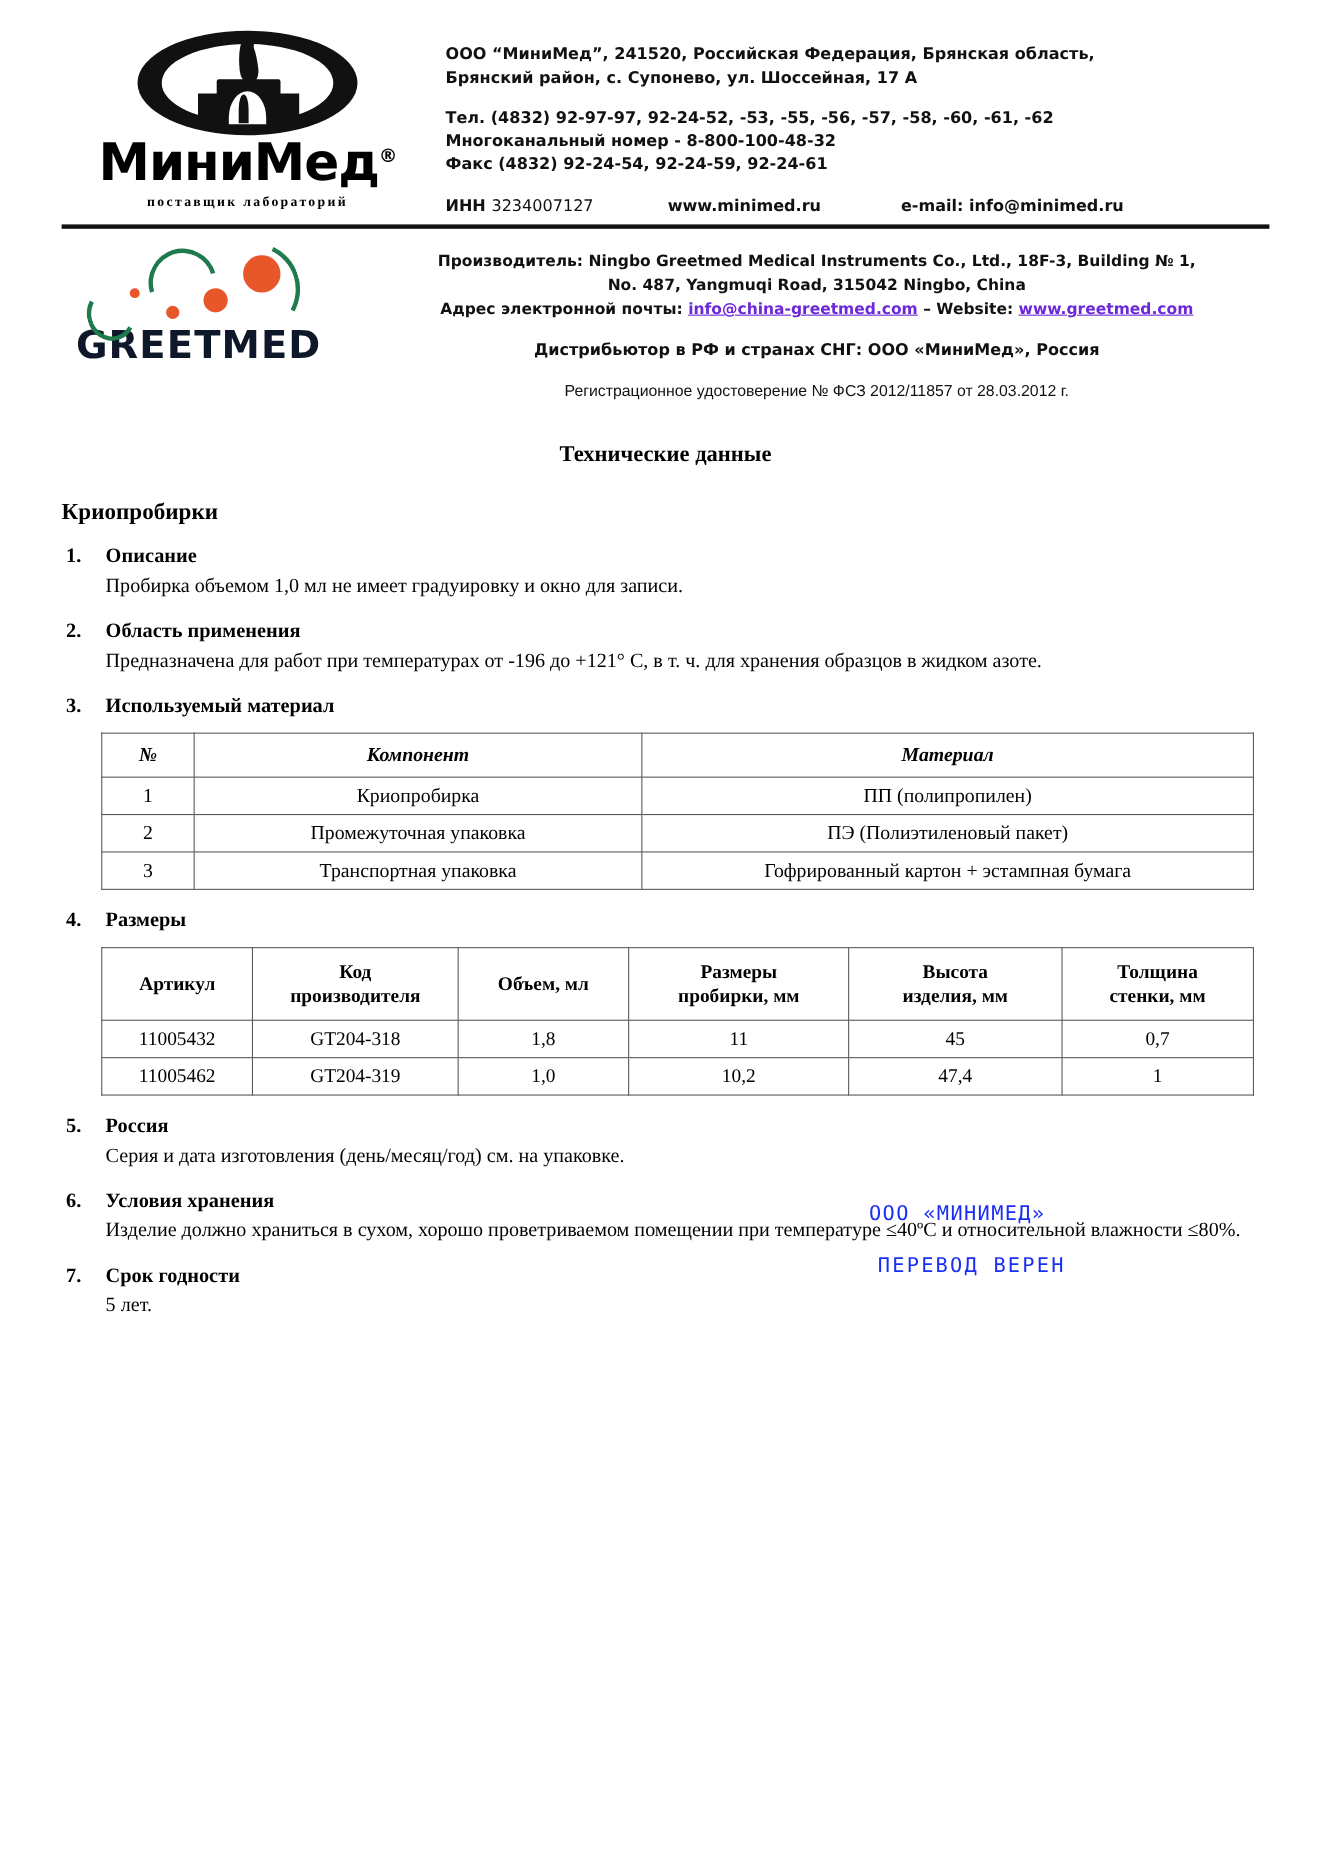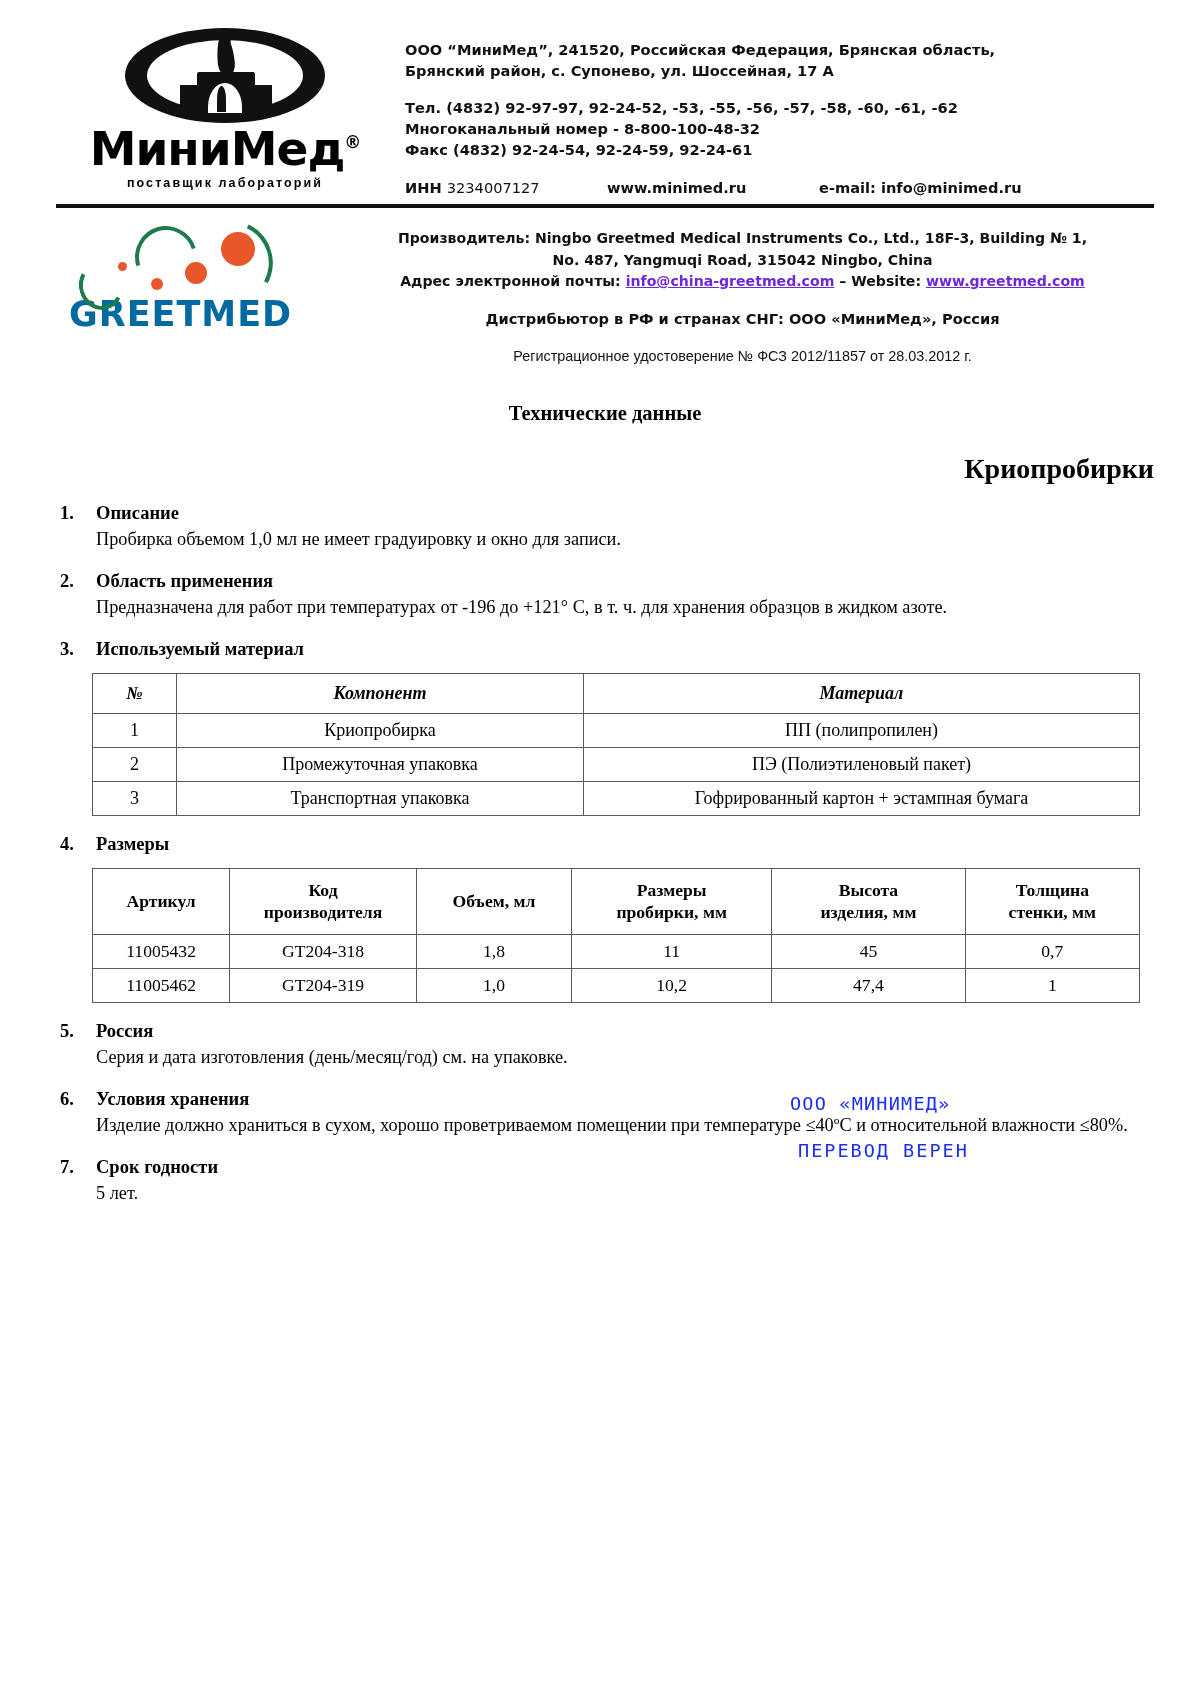--- a/index.html
+++ b/index.html
@@ -83,21 +83,21 @@
     font-size:47px;
     letter-spacing:-1px;
     text-align:center;
     line-height:1;
     margin-top:2px;
     position:relative;
     -webkit-text-stroke:0px;
   }
   .wordmark .reg { font-size:17px; vertical-align:super; }
   .tagline {
-    font-family:Liberation Sans, sans-serif;
+    font-family:Liberation Serif, serif;
     font-weight:bold;
     font-size:12.5px;
     letter-spacing:2.1px;
     text-align:center;
     margin-top:4px;
   }
 
   .contact-block {
     flex:1;
     font-family:"DejaVu Sans", sans-serif;
@@ -164,21 +164,21 @@
   .gm-dot { position:absolute; border-radius:50%; background:#e8572a; }
   .gm-dot.d1 { width:34px; height:34px; left:148px; top:10px; }
   .gm-dot.d2 { width:22px; height:22px; left:112px; top:40px; }
   .gm-dot.d3 { width:12px; height:12px; left:78px; top:56px; }
   .gm-dot.d4 { width:9px; height:9px; left:45px; top:40px; }
   .gm-text {
     font-family:"DejaVu Sans", sans-serif;
     font-weight:bold;
     font-size:35px;
     letter-spacing:1px;
-    color:#0369a1;
+    color:#0f172a;
     margin-top:-6px;
     margin-left:14px;
   }
 
   .mfg-text {
     flex:1;
     text-align:center;
     font-family:"DejaVu Sans", sans-serif;
     font-weight:bold;
     font-size:14.1px;
@@ -199,23 +199,23 @@
   
   .doc-body { padding:0 46px 0 56px; margin-top:34px; }
 
   .doc-title {
     text-align:center;
     font-weight:bold;
     font-size:20.5px;
     margin:0 0 0 0;
   }
   .doc-subtitle {
-    text-align:right;
-    font-weight:bold;
-    font-size:28px;
+    text-align:left;
+    font-weight:bold;
+    font-size:21px;
     margin-top:28px;
   }
 
   .section { margin-top:17px; }
   .sec-head {
     display:flex;
     font-weight:bold;
     font-size:18.5px;
     line-height:1.25;
   }

